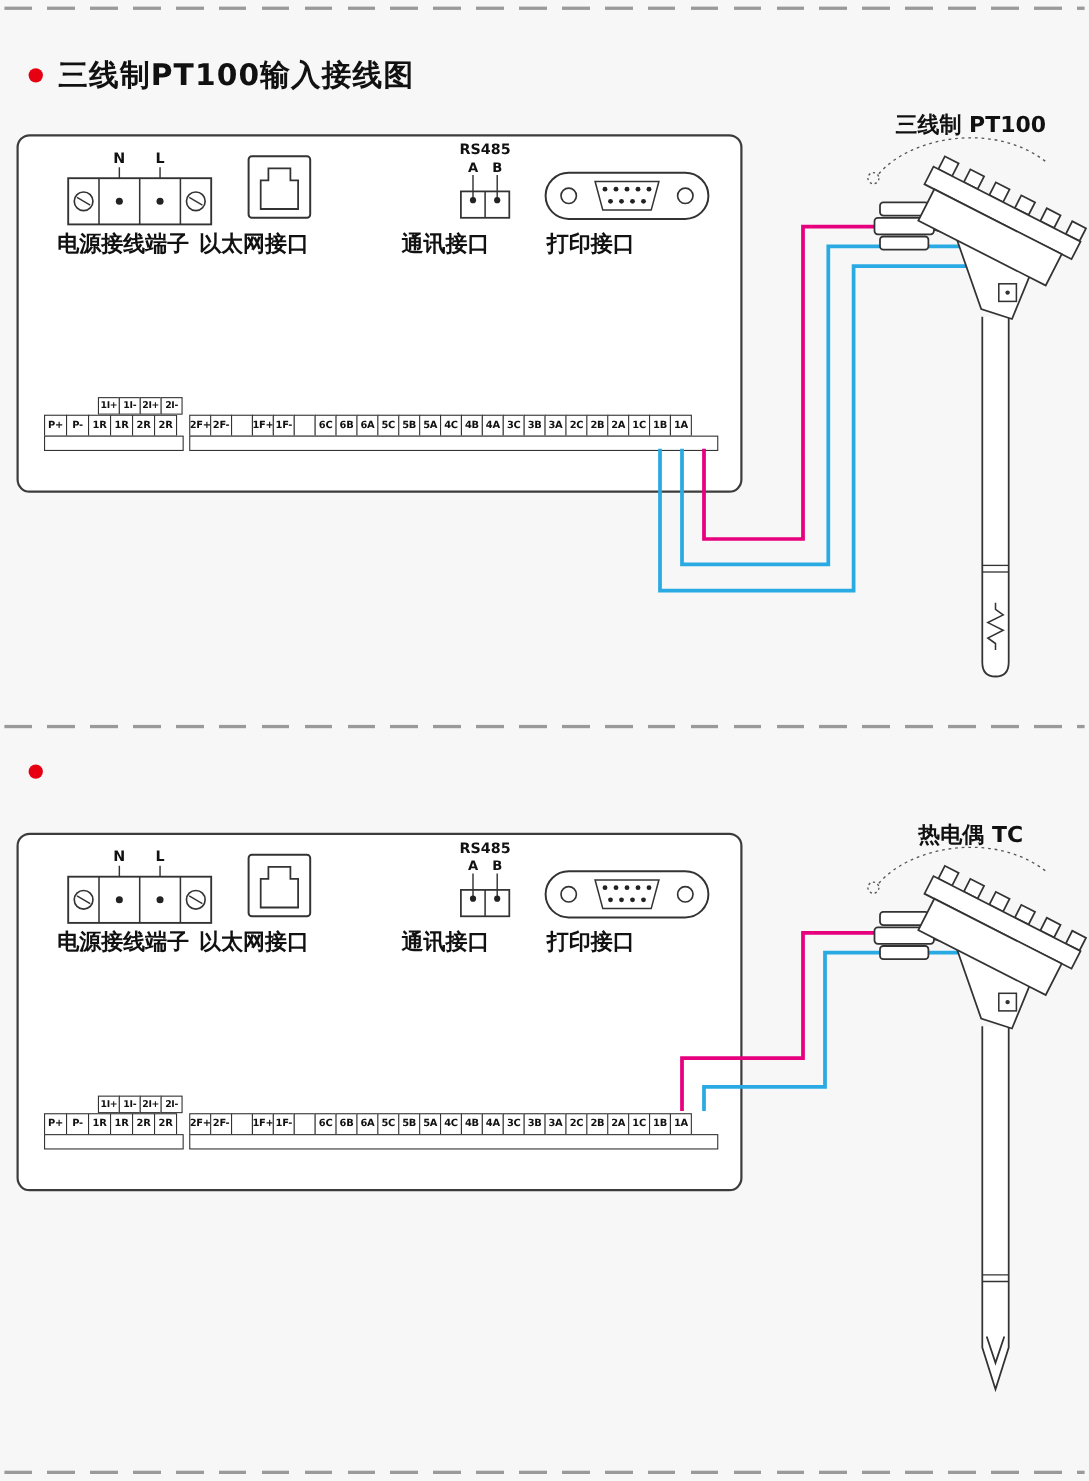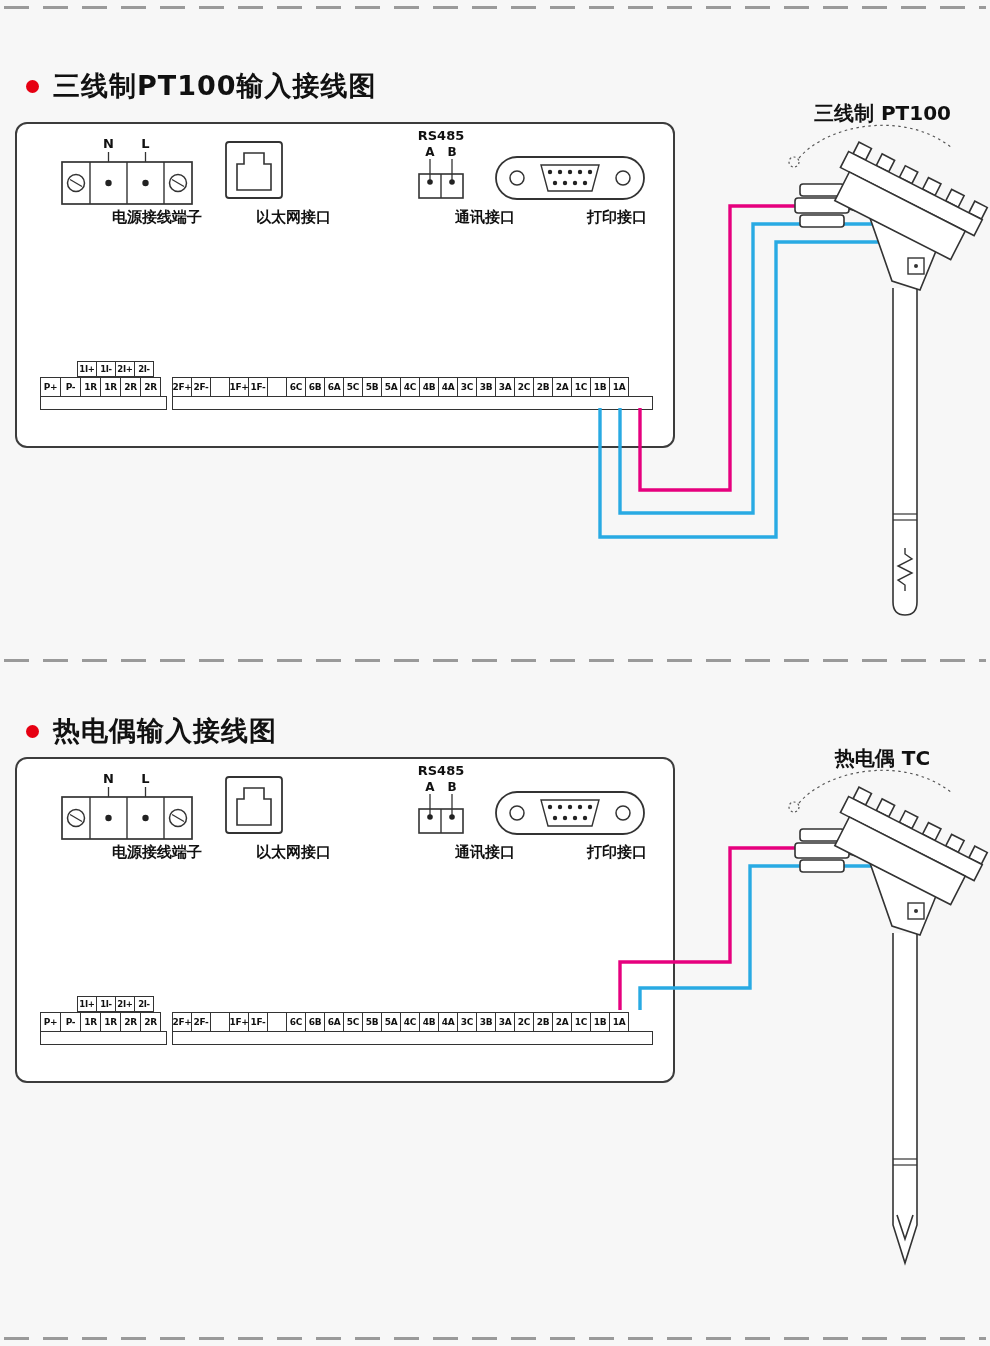--- a/index.html
+++ b/index.html
@@ -1,36 +1,36 @@
 <!DOCTYPE html>
 <html><head>
 <meta charset="utf-8">
 <style>
   *{margin:0;padding:0;box-sizing:border-box}
   body{background:#ffffff;font-family:"DejaVu Sans","Liberation Sans",sans-serif;color:#111}
   .page{position:relative;width:990px;height:1346px;background:#f7f7f7;overflow:hidden}
   .dash{position:absolute;left:4px;right:4px;height:3px;
         background:repeating-linear-gradient(90deg,#9a9a9a 0 25px,transparent 25px 39px)}
   .section{position:absolute;left:0;width:990px}
-  .title-row{position:absolute;left:26px;top:68px;display:flex;align-items:center;gap:14px}
+  .title-row{position:absolute;left:26px;top:50px;display:flex;align-items:center;gap:14px}
   .bullet{width:13px;height:13px;border-radius:50%;flex:none}
   .title{font-size:27px;font-weight:700;letter-spacing:1px}
   .sensor-label{position:absolute;left:780px;top:100px;width:205px;text-align:center;
                 font-size:20px;font-weight:700}
   .panel{position:absolute;left:15px;width:660px;height:326px;background:#fff;
          border:2px solid #3c3c3c;border-radius:12px}
   .port{position:absolute}
   .power-svg{left:40px;top:0}
   .eth-svg{left:205px;top:14px}
   .comm-svg{left:360px;top:0}
   .db9-svg{left:475px;top:28px}
-  .port-label{position:absolute;top:84px;width:150px;text-align:right;font-size:15px;font-weight:700}
+  .port-label{position:absolute;top:84px;width:150px;text-align:left;font-size:20px;font-weight:700}
   .pl-power{left:35px}.pl-eth{left:164px}.pl-comm{left:348px}.pl-db9{left:480px}
   .strip{position:absolute;display:flex}
-  .aux-strip{left:60px;top:237px}
+  .aux-strip{left:72px;top:237px}
   .left-strip{left:23px;top:253px}
   .io-strip{left:155px;top:253px}
   .tcell{flex:none;display:flex;align-items:center;justify-content:center;background:#fff;
          border:1px solid #333;height:20px;font-size:9px;font-weight:700;letter-spacing:-0.3px;
          white-space:nowrap;overflow:hidden}
   .tcell + .tcell{margin-left:-1px}
   .aux-strip .tcell{height:16px;font-size:8.5px}
   .tbar{position:absolute;top:272px;height:14px;background:#fff;border:1px solid #333}
   .left-bar{left:23px;width:127px}
   .io-bar{left:155px;width:481px}
@@ -157,21 +157,20 @@
             <div class="tcell" style="width: 20px;">1A</div>
           </div>
       <div class="tbar left-bar"></div>
       <div class="tbar io-bar"></div>
     </div>
   </div>
 
   <div class="section" style="top: 645px;">
     <div class="title-row">
       <span class="bullet" style="background: rgb(230, 0, 18);"></span>
-      <span class="title">热电偶输入接线图</span>
     </div>
     <div class="sensor-label">热电偶 TC</div>
 
     <div class="panel" style="top: 112px;">
 
       <svg class="port power-svg" width="150" height="85" viewBox="0 0 150 85">
         <text x="51.5" y="24" text-anchor="middle" class="svgtxt t13">N</text>
         <text x="88.5" y="24" text-anchor="middle" class="svgtxt t13">L</text>
         <g stroke="#333" fill="none">
           <line x1="51.5" y1="28" x2="51.5" y2="55" stroke-width="1.3"></line>

